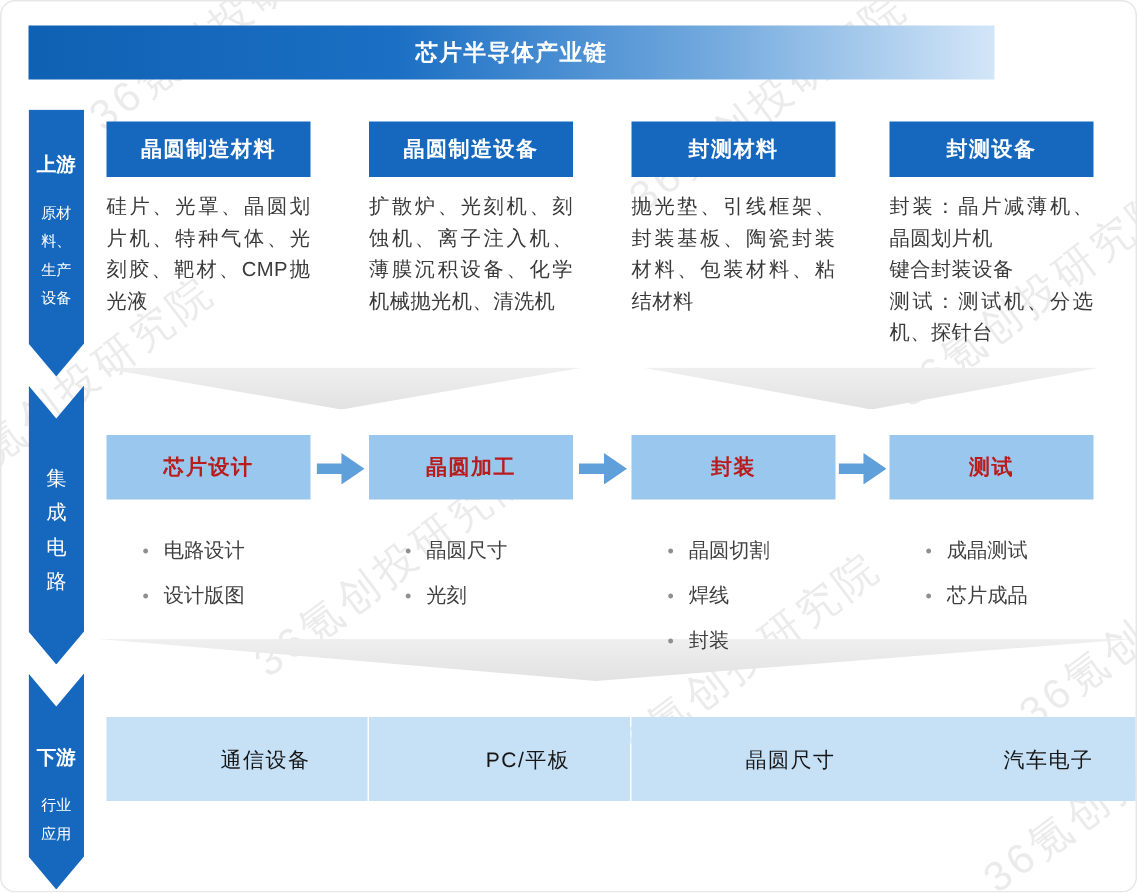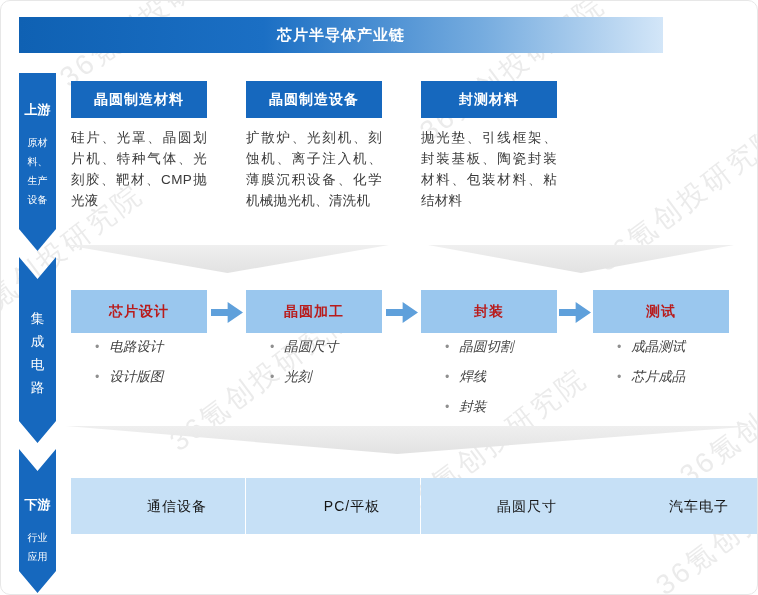--- a/index.html
+++ b/index.html
@@ -63,21 +63,21 @@
   
   .step-box{
     position:absolute;top:289px;width:136px;height:43px;line-height:43px;z-index:2;
     background:var(--step-blue);color:#b91c1c;font-weight:bold;font-size:14px;
     text-align:center;letter-spacing:1px;
   }
   .flow-arrow{
     position:absolute;top:299px;width:32px;height:25px;background:var(--arrow-blue);z-index:2;
     clip-path:polygon(0 36%,52% 36%,52% 8%,100% 50%,52% 92%,52% 64%,0 64%);
   }
-  .bullets{position:absolute;top:336px;width:136px;z-index:2;font-style:italic;}
+  .bullets{position:absolute;top:356px;width:136px;z-index:2;}
   .bullet-row{
     display:flex;align-items:flex-start;margin:0 0 10px 24px;
     font-size:13.5px;line-height:20px;color:#3f3f3f;
   }
   .bullet-row::before{content:"•";color:#8f8f8f;margin-right:10px;font-size:12px;line-height:20px;}
   
   .app-box{
     position:absolute;top:477px;width:136px;height:56px;line-height:56px;z-index:2;
     background:var(--app-blue);color:#161616;font-size:14px;text-align:center;letter-spacing:1px;padding-left:38px;
   }
@@ -117,20 +117,26 @@
     <div class="col-body">硅片、光罩、晶圆划片机、特种气体、光刻胶、靶材、CMP抛光液</div>
   </div>
   <div class="col" style="left:245px">
     <div class="col-header">晶圆制造设备</div>
     <div class="col-body">扩散炉、光刻机、刻蚀机、离子注入机、薄膜沉积设备、化学机械抛光机、清洗机</div>
   </div>
   <div class="col" style="left:420px">
     <div class="col-header">封测材料</div>
     <div class="col-body">抛光垫、引线框架、封装基板、陶瓷封装材料、包装材料、粘结材料</div>
   </div>
+  <div class="col" style="left:592px">
+    <div class="col-header">封测设备</div>
+    <div class="col-body">封装：晶片减薄机、晶圆划片机
+键合封装设备
+测试：测试机、分选机、探针台</div>
+  </div>
 
   <div class="chev a"></div>
   <div class="chev b"></div>
   <div class="chev c"></div>
 
   <div class="step-box" style="left:70px">芯片设计</div>
   <div class="step-box" style="left:245px">晶圆加工</div>
   <div class="step-box" style="left:420px">封装</div>
   <div class="step-box" style="left:592px">测试</div>
 

